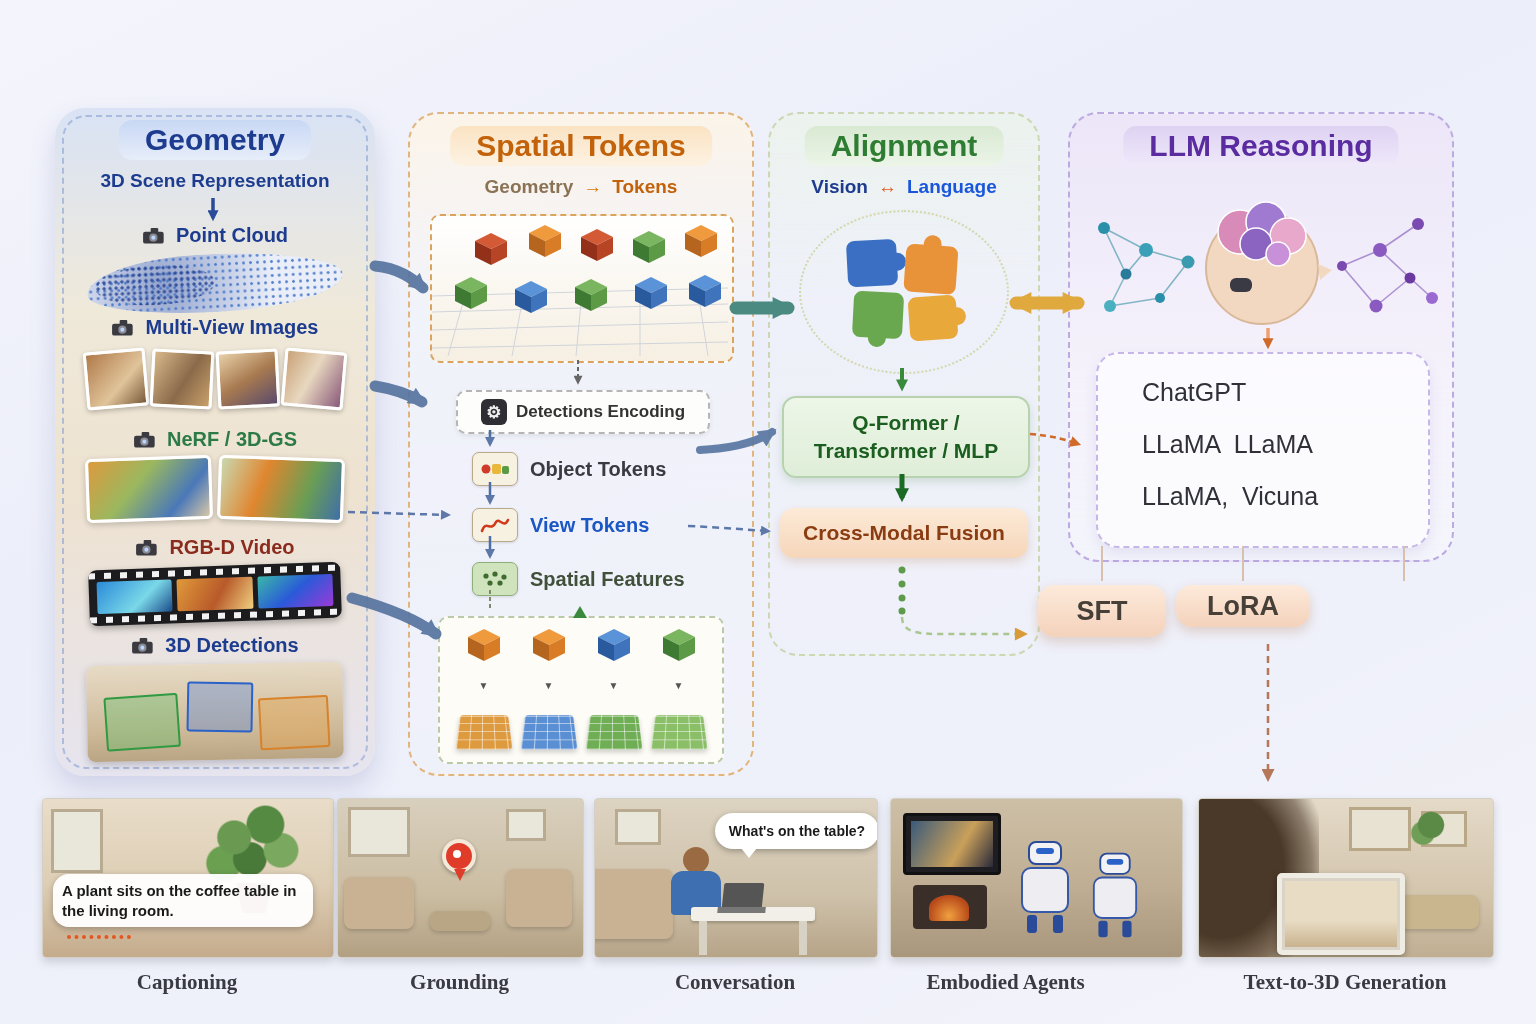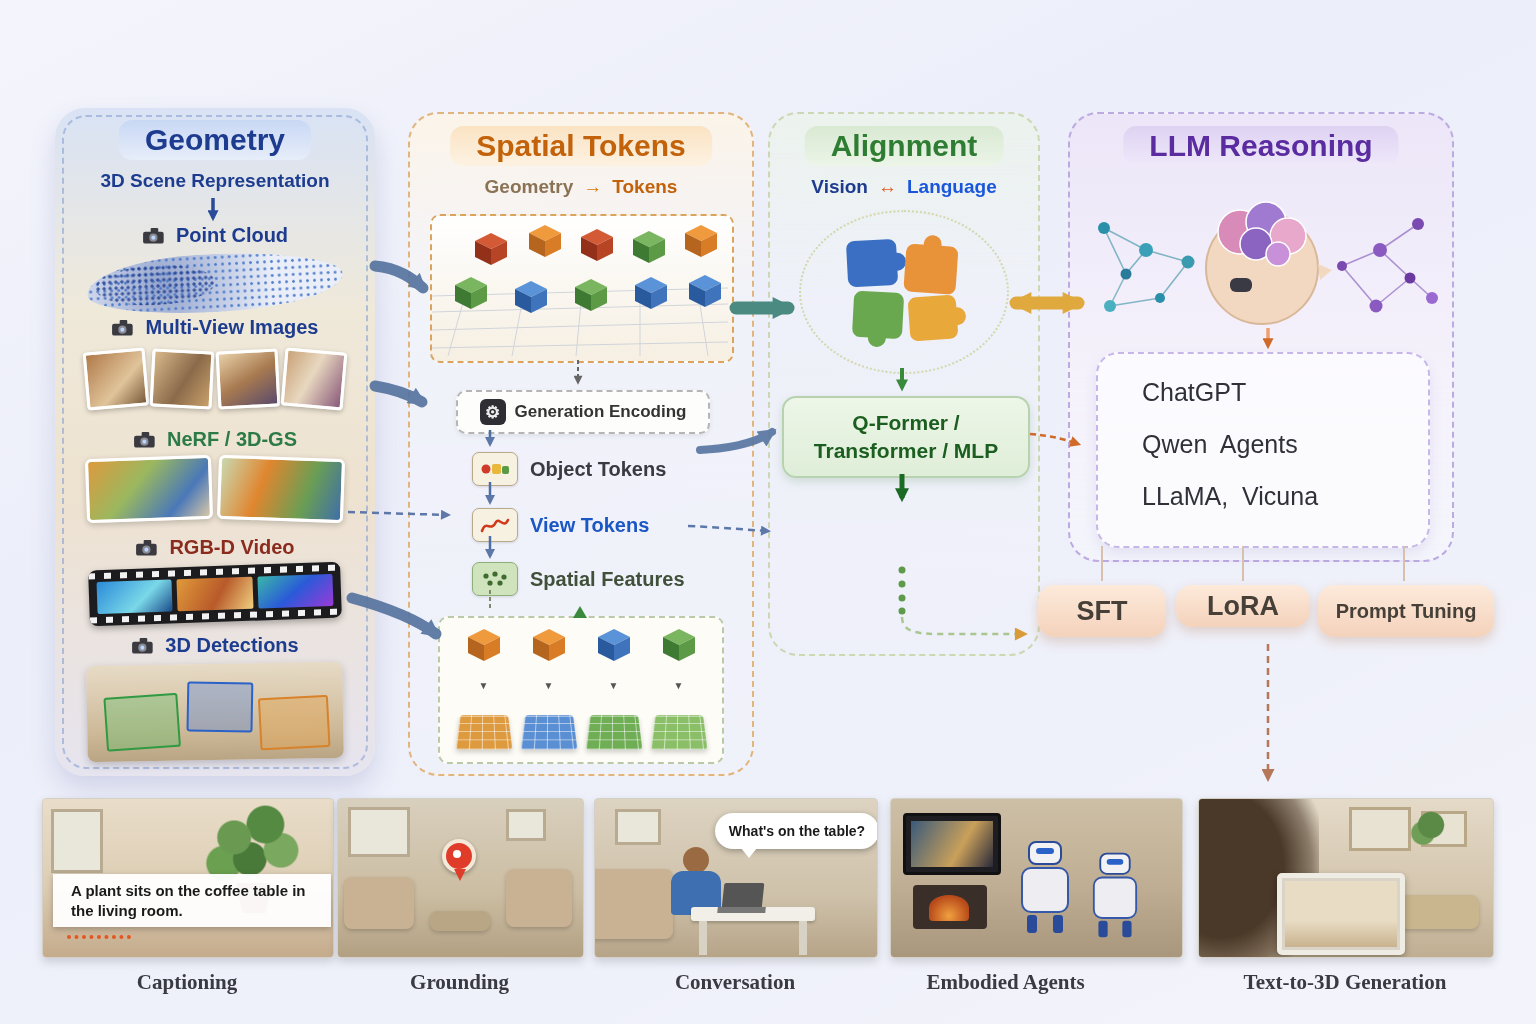--- a/index.html
+++ b/index.html
@@ -130,22 +130,22 @@
   .task-label{position:absolute;top:970px;text-align:center;font-size:21px;font-weight:bold;color:#3a3a42;font-family:Liberation Serif, serif;}
 
   #ph1{left:42px;width:290px;background:linear-gradient(180deg,#e9ddc9 0%,#ddcdb4 55%,#c4ab8c 100%);}
   .plant-leaves{position:absolute;right:26px;top:4px;width:104px;height:86px;
      background:radial-gradient(circle at 30% 40%,#6a9a52 18%,transparent 20%),
        radial-gradient(circle at 60% 25%,#558a42 20%,transparent 22%),
        radial-gradient(circle at 75% 55%,#7aa85f 18%,transparent 20%),
        radial-gradient(circle at 45% 65%,#4a7a3a 20%,transparent 22%),
        radial-gradient(circle at 20% 70%,#6aa050 16%,transparent 18%);}
   .plant-pot{position:absolute;right:58px;top:84px;width:42px;height:30px;background:#8a5a3a;clip-path:polygon(8% 0,92% 0,78% 100%,22% 100%);}
-  .cap-box{position:absolute;left:10px;bottom:30px;width:242px;background:rgba(255,255,255,.95);border-radius:0;
-     padding:7px 18px;font-size:15px;color:#1a1a1a;font-weight:600;line-height:1.3;box-shadow:0 2px 6px rgba(0,0,0,.25);}
+  .cap-box{position:absolute;left:10px;bottom:30px;width:242px;background:rgba(255,255,255,.95);border-radius:16px;
+     padding:7px 9px;font-size:15px;color:#1a1a1a;font-weight:600;line-height:1.3;box-shadow:0 2px 6px rgba(0,0,0,.25);}
   .cap-dots{position:absolute;left:24px;bottom:18px;width:64px;border-bottom:4px dotted #e25822;}
 
   #ph2{left:337px;width:245px;background:linear-gradient(180deg,#d8cfbd 0%,#cbbda2 60%,#b3a083 100%);}
   .win{position:absolute;background:#e9e6da;border:3px solid #b8ab92;}
   .sofa{position:absolute;background:#c9b294;border-radius:8px;box-shadow:0 2px 4px rgba(0,0,0,.18);}
   .pin{position:absolute;left:104px;top:40px;width:26px;height:26px;border-radius:50%;background:#e03c2a;border:4px solid #f4e8d8;box-shadow:0 2px 4px rgba(0,0,0,.3);}
   .pin::before{content:"";position:absolute;left:7px;top:7px;width:8px;height:8px;border-radius:50%;background:#fff;}
   .pin::after{content:"";position:absolute;left:8px;top:26px;border-left:6px solid transparent;border-right:6px solid transparent;border-top:12px solid #e03c2a;}
 
   #ph3{left:594px;width:282px;background:linear-gradient(180deg,#ddd3c1 0%,#cfc2ab 60%,#b6a488 100%);}
@@ -331,21 +331,21 @@
         <use href="#cube" class="cu-g" x="22" y="60"></use>
         <use href="#cube" class="cu-b" x="82" y="64"></use>
         <use href="#cube" class="cu-g" x="142" y="62"></use>
         <use href="#cube" class="cu-b" x="202" y="60"></use>
         <use href="#cube" class="cu-b" x="256" y="58"></use>
       </svg>
     </div>
 
     <div id="pos-pill">
       <span class="gear-tile">⚙</span>
-      <span>Generation Encoding</span>
+      <span>Detections Encoding</span>
     </div>
 
     <div class="tok-row" id="row-obj">
       <span class="tok-icon">
         <svg width="30" height="18" viewBox="0 0 30 18">
           <circle cx="6" cy="9" r="4.5" fill="#d03a2a"></circle>
           <rect x="12" y="4" width="9" height="10" rx="2" fill="#e8b83a"></rect>
           <rect x="22" y="6" width="7" height="8" rx="2" fill="#5a9a46"></rect>
         </svg>
       </span>
@@ -429,20 +429,23 @@
           <circle cx="120" cy="86" r="9" fill="#e8a83a"></circle>
         </g>
       </svg>
     </div>
 
     <div id="qformer-box">
       <span>Q-Former /</span>
       <span>Transformer / MLP</span>
     </div>
 
+    <div id="fusion-box">
+      <span>Cross-Modal Fusion</span>
+    </div>
   </div>
 
   <div class="panel" id="llm-panel">
     <div class="panel-title" id="llm-title">LLM Reasoning</div>
 
     <div id="brain-wrap">
       <svg width="362" height="185" viewBox="0 0 362 185">
         <g stroke="#66a8b8" stroke-width="1.6" opacity=".8">
           <line x1="24" y1="62" x2="66" y2="84"></line>
             <line x1="24" y1="62" x2="46" y2="108"></line>
@@ -478,28 +481,27 @@
         <circle cx="186" cy="56" r="20" fill="#a07ad0" stroke="#fff" stroke-width="1.5"></circle>
         <circle cx="208" cy="70" r="18" fill="#e8a8cc" stroke="#fff" stroke-width="1.5"></circle>
         <circle cx="176" cy="78" r="16" fill="#8a64c0" stroke="#fff" stroke-width="1.5"></circle>
         <circle cx="198" cy="88" r="12" fill="#c890d8" stroke="#fff" stroke-width="1.5"></circle>
         <rect x="150" y="112" width="22" height="14" rx="6" fill="#3a3a44"></rect>
       </svg>
     </div>
 
     <div id="models-box">
       <div class="model-line ml0">ChatGPT</div>
-      <div class="model-line ml1">Qwen  Agents</div>
+      <div class="model-line ml1">LLaMA  LLaMA</div>
       <div class="model-line ml2">LLaMA,  Vicuna</div>
     </div>
   </div>
 
   <div class="pill" id="pill-sft">SFT</div>
   <div class="pill" id="pill-lora">LoRA</div>
-  <div class="pill" id="pill-pt">Prompt Tuning</div>
 
   <div class="task-img" id="ph1">
     <div class="win" style="left:8px;top:10px;width:46px;height:58px"></div>
     <div class="plant-leaves"></div>
     <div class="plant-pot"></div>
     <div class="cap-box">A plant sits on the coffee table in the living room.</div>
     <div class="cap-dots"></div>
   </div>
   <div class="task-label" style="left:42px;width:290px">Captioning</div>
 

